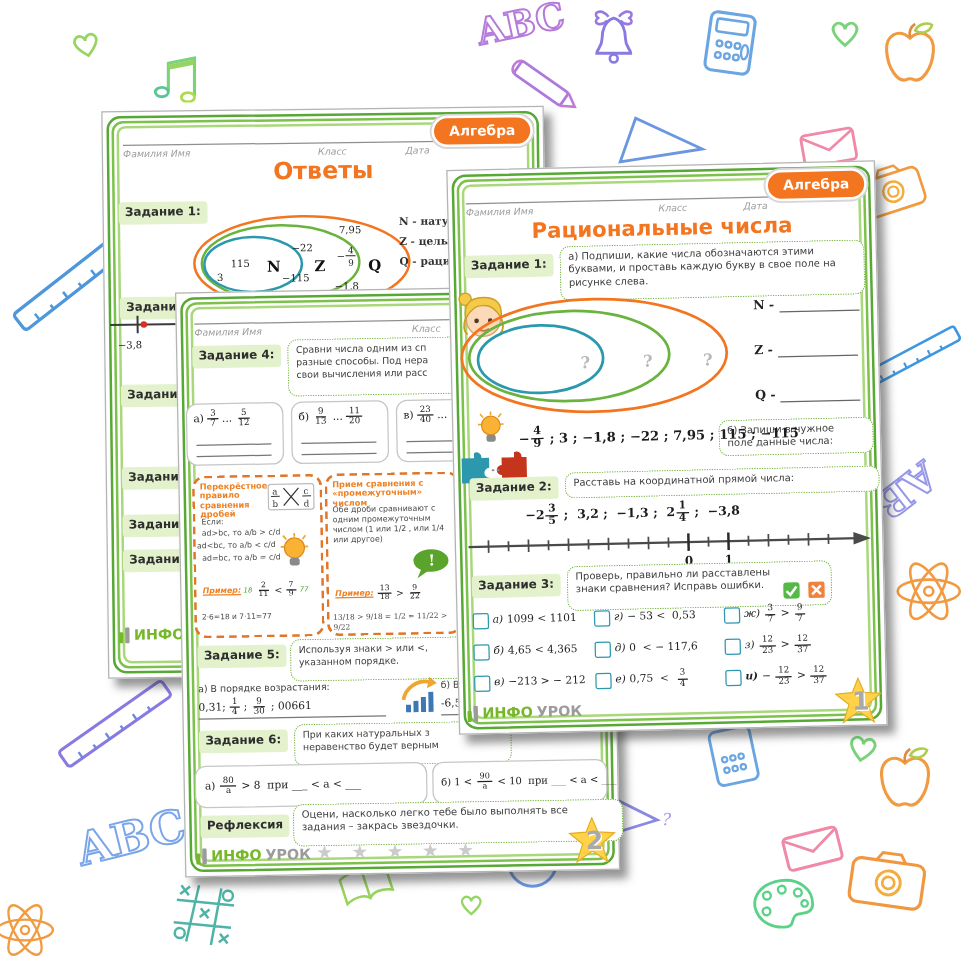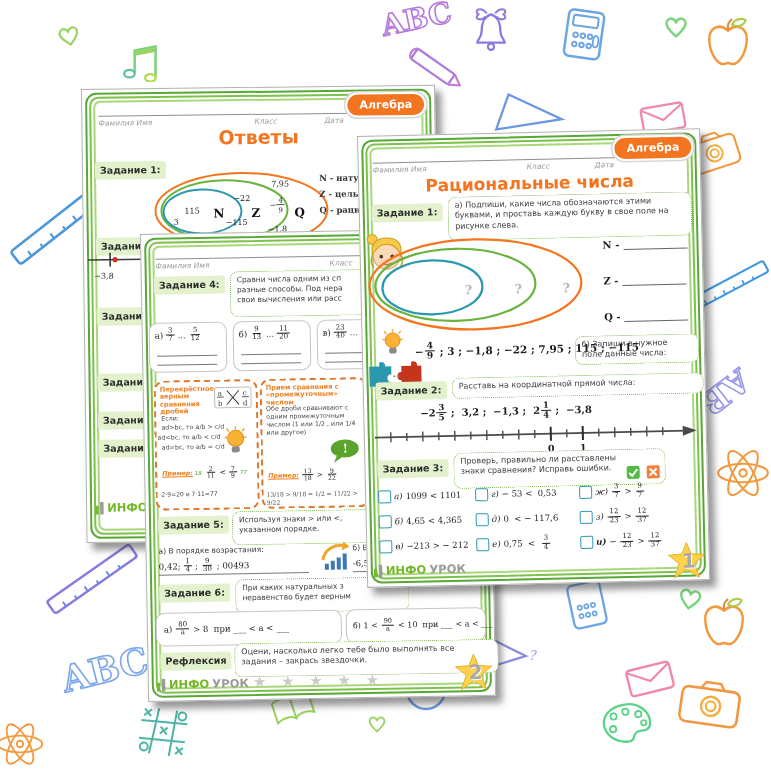--- a/index.html
+++ b/index.html
@@ -323,21 +323,21 @@
             <span class="fn">23</span>
             <span class="fd">40</span>
           </span>
         <span>...</span>
       </div>
       <div class="hline" style="left:7px;top:32px;width:60px;background:#777"></div>
       <div class="hline" style="left:7px;top:41px;width:60px;background:#777"></div>
     </div>
 
     <div class="rb" style="left:10px;top:146px;width:100px;height:126px">
-      <div class="rbt" style="position:absolute;left:4px;top:4px;width:54px">Перекрёстное верным сравнения дробей</div>
+      <div class="rbt" style="position:absolute;left:4px;top:4px;width:54px">Перекрёстное правило сравнения дробей</div>
       <svg style="position:absolute;left:58px;top:5px" width="38" height="22" viewBox="0 0 38 22">
         <rect x="0.8" y="0.8" width="36.4" height="20.4" rx="2" fill="#fff" stroke="#bbb" stroke-width="1"></rect>
         <text x="4" y="9" font-size="7" fill="#333">a</text>
         <line x1="3" y1="10.5" x2="10" y2="10.5" stroke="#333" stroke-width="0.8"></line>
         <text x="4" y="19" font-size="7" fill="#333">b</text>
         <text x="29" y="9" font-size="7" fill="#333">c</text>
         <line x1="28" y1="10.5" x2="35" y2="10.5" stroke="#333" stroke-width="0.8"></line>
         <text x="29" y="19" font-size="7" fill="#333">d</text>
         <path d="M13 4 L25 18 M25 4 L13 18" stroke="#333" stroke-width="1" fill="none"></path>
       </svg>
@@ -359,21 +359,21 @@
               <span class="fd">11</span>
             </span>
           <span>&lt;</span>
           <span class="frac">
               <span class="fn">7</span>
               <span class="fd">9</span>
             </span>
         </span>
         <sup style="color:#4ca32f;font-size:5.5px;font-style:italic">77</sup>
       </div>
-      <div style="position:absolute;left:4px;top:108px;font-size:6px">2·9=20 и 7·11=77</div>
+      <div style="position:absolute;left:4px;top:108px;font-size:6px">2·6=18 и 7·11=77</div>
     </div>
 
     <div class="rb" style="left:116px;top:146px;width:104px;height:126px">
       <div class="rbt" style="position:absolute;left:4px;top:4px;width:94px">Прием сравнения с «промежуточным» числом</div>
       <div style="position:absolute;left:4px;top:24px;width:94px">Обе дроби сравнивают с одним промежуточным числом (1 или 1/2 , или 1/4 или другое)</div>
       <svg style="position:absolute;left:66px;top:58px" width="32" height="26" viewBox="0 0 32 26">
         <ellipse cx="16" cy="11" rx="14" ry="9" fill="#5aa42c"></ellipse>
         <path d="M8 18 L5 25 L14 19 Z" fill="#5aa42c"></path>
         <text x="14" y="15" font-size="12" font-weight="bold" fill="#fff">!</text>
       </svg>
@@ -394,31 +394,31 @@
       <div class="math" style="position:absolute;left:3px;top:110px;font-size:6px">13/18 &gt; 9/18 = 1/2 = 11/22 &gt; 9/22</div>
     </div>
 
     <span class="tl" style="left:12px;top:282px">Задание 5:</span>
     <div class="ib" style="left:86px;top:278px;width:136px;height:26px;font-size:7.5px">
       <div>Используя знаки &gt; или &lt;,</div>
       <div>указанном порядке.</div>
     </div>
     <div class="el" style="left:12px;top:312px;font-size:7.5px;color:#3d3d3d">а) В порядке возрастания:</div>
     <div class="el math" style="left:12px;top:324px;font-size:8.5px;color:#222;display:flex;align-items:center;gap:2px">
-      <span>0,42;</span>
+      <span>0,31;</span>
       <span class="frac">
           <span class="fn">1</span>
           <span class="fd">4</span>
         </span>
       <span>;</span>
       <span class="frac">
           <span class="fn">9</span>
           <span class="fd">30</span>
         </span>
-      <span>; 00493</span>
+      <span>; 00661</span>
     </div>
     <svg class="el" style="left:170px;top:310px" width="36" height="30" viewBox="0 0 36 30">
       <g fill="#3c78b4">
           <rect x="8" y="22" width="4" height="6"></rect>
           <rect x="14" y="19" width="4" height="9"></rect>
           <rect x="20" y="16" width="4" height="12"></rect>
           <rect x="26" y="12" width="4" height="16"></rect>
         </g>
       <path d="M6 18 C8 8 18 2 27 4" fill="none" stroke="#f0a52f" stroke-width="3"></path>
       <path d="M27 0 L33 5 L25 9 Z" fill="#f0a52f"></path>

